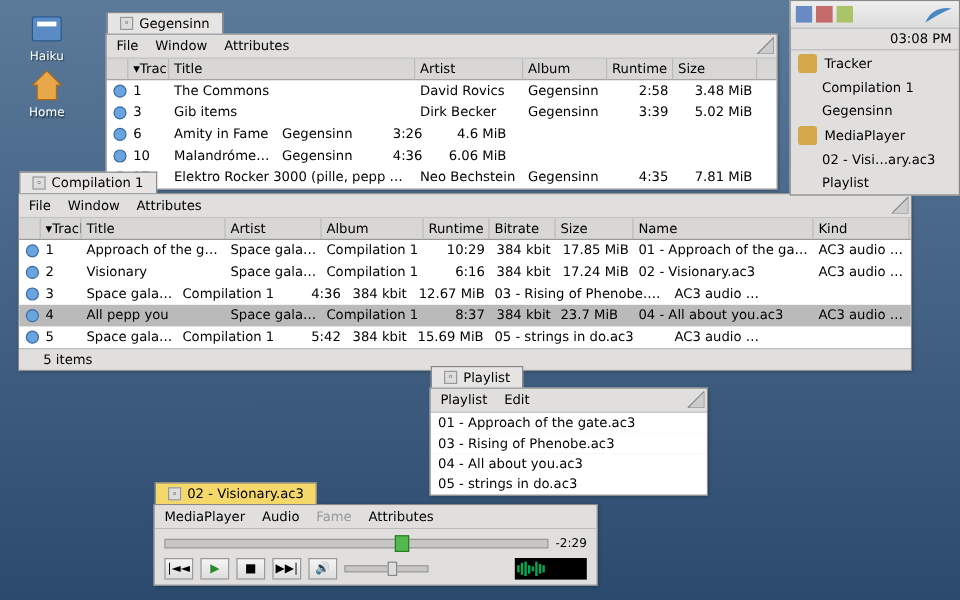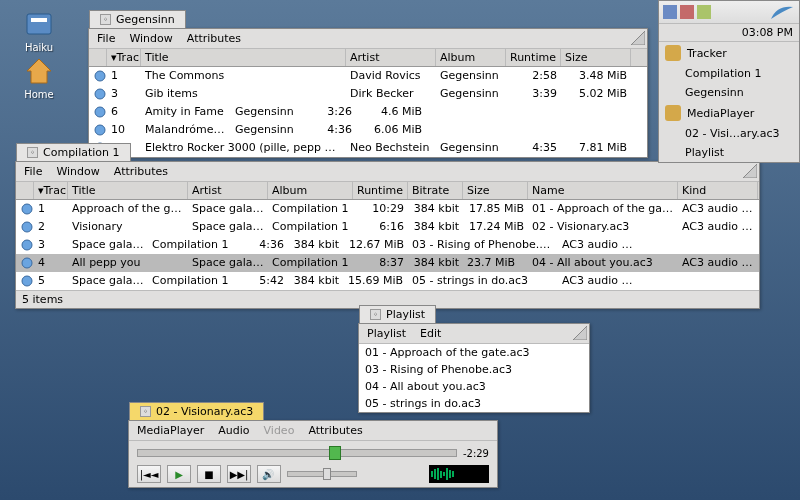--- a/index.html
+++ b/index.html
@@ -14,21 +14,21 @@
 .menubar{display:flex;gap:14px;padding:3px 8px;background:#e0dfde;border-bottom:1px solid #bbb}
 .menubar span{cursor:pointer}
 .menubar span.dis{color:#999}
 .cols{display:flex;background:#d8d7d5;border-bottom:1px solid #999}
 .cols div{padding:2px 4px;border-right:1px solid #bbb;overflow:hidden;white-space:nowrap}
 .rows{background:#fff}
 .row{display:flex;padding:1px 0}
 .row div{padding:1px 4px;overflow:hidden;white-space:nowrap;text-overflow:ellipsis}
 .row.sel{background:#bababa}
 .ficon{width:14px;height:14px;display:inline-block;vertical-align:middle}
-.status{display:flex;border-top:1px solid #bbb;background:#e0dfde;padding:2px 6px;font-size:10px}
+.status{display:flex;border-top:1px solid #bbb;background:#e0dfde;padding:2px 20px;font-size:10px}
 .playlist-item{padding:2px 6px;cursor:pointer;background:#fff}
 .playlist-item.sel{background:#9a9a9a;color:#fff}
 .deskbar{position:absolute;top:0;right:0;width:142px;background:#e0dfde;border:1px solid #888}
 .deskbar-top{display:flex;align-items:center;justify-content:space-between;padding:2px 4px;border-bottom:1px solid #bbb;background:linear-gradient(#eee,#ddd)}
 .deskbar-top .leaf{width:26px;height:18px}
 .tray-icons{display:flex;gap:3px;align-items:center}
 .tray-icons .ti{width:14px;height:14px}
 .db-item{display:flex;align-items:center;gap:6px;padding:3px 6px;cursor:pointer}
 .db-item.hdr{font-weight:normal}
 .db-item.sub{padding-left:26px}
@@ -264,21 +264,21 @@
 </div>
 
 <div class="win" style="top:420px;left:128px;width:370px">
   <div class="tab yellow">
     <div class="closer">◦</div>
     <span>02 - Visionary.ac3</span>
   </div>
   <div class="menubar">
     <span>MediaPlayer</span>
     <span>Audio</span>
-    <span class="dis">Video</span>
+    <span class="dis">Fame</span>
     <span>Attributes</span>
   </div>
   <div class="player-body">
     <div style="display:flex;align-items:center;gap:6px">
       <div class="progress" style="flex:1">
         <div class="thumb" style="left:60%"></div>
       </div>
       <span style="font-size:10px">-2:29</span>
     </div>
     <div class="transport">

